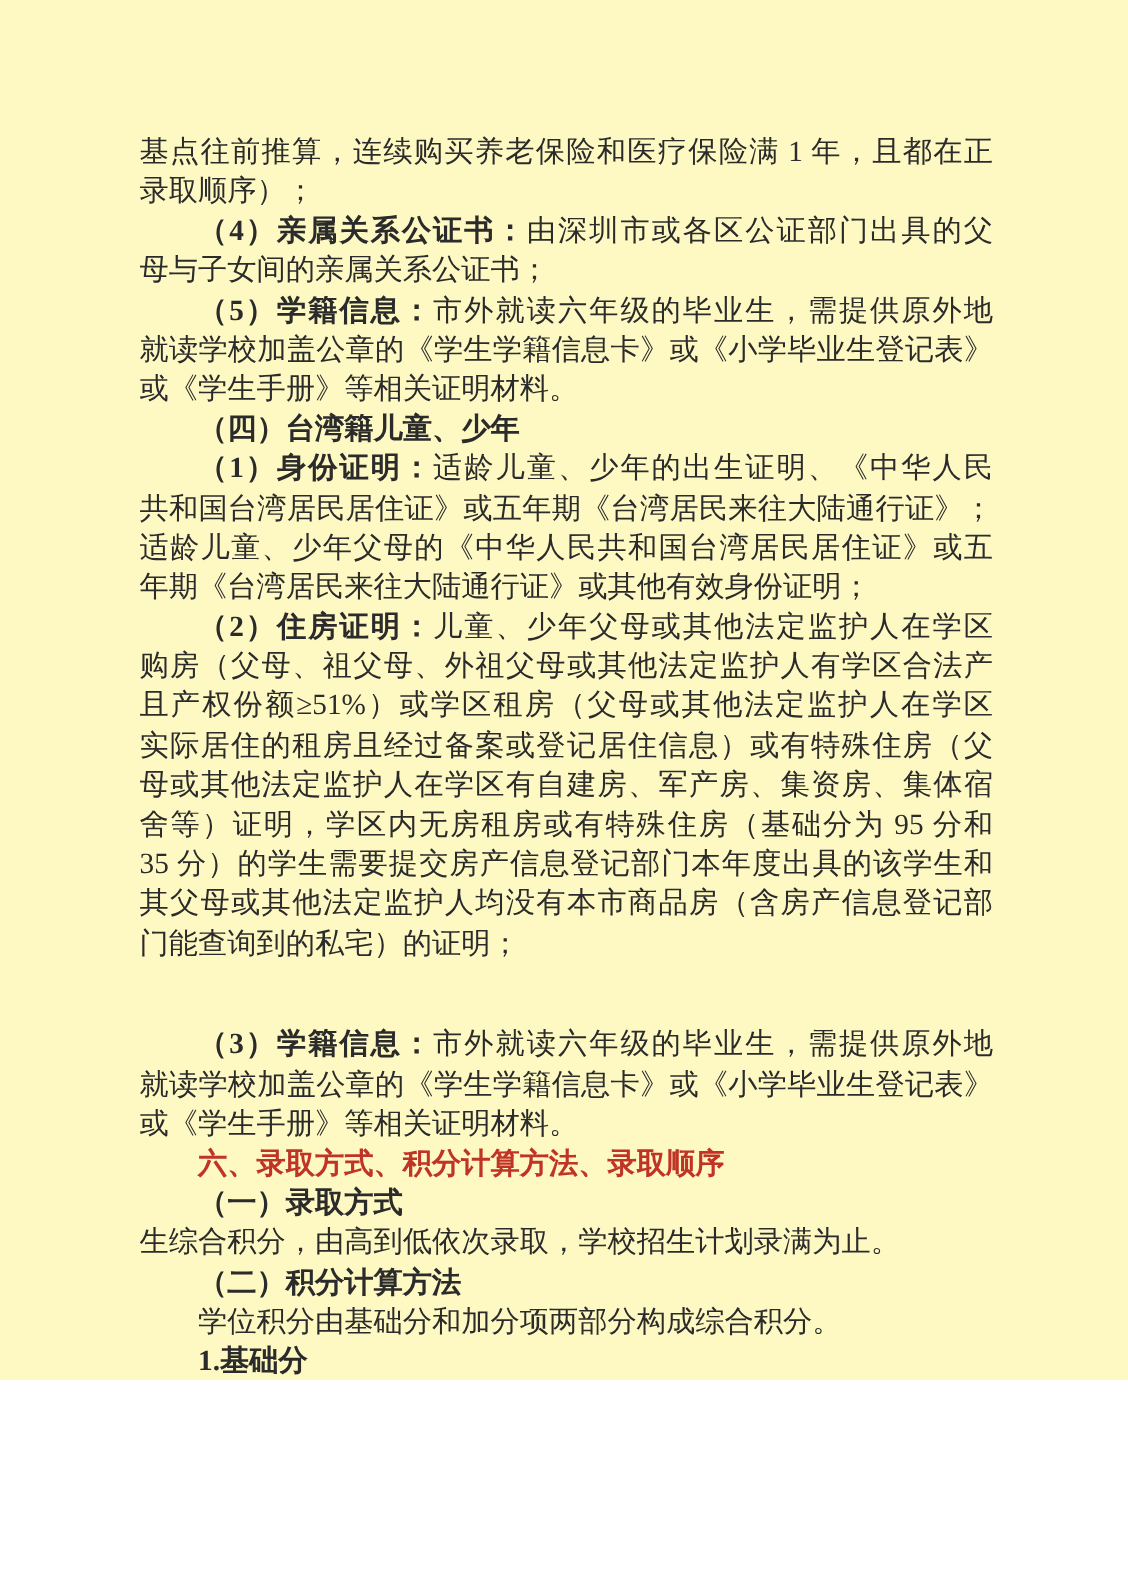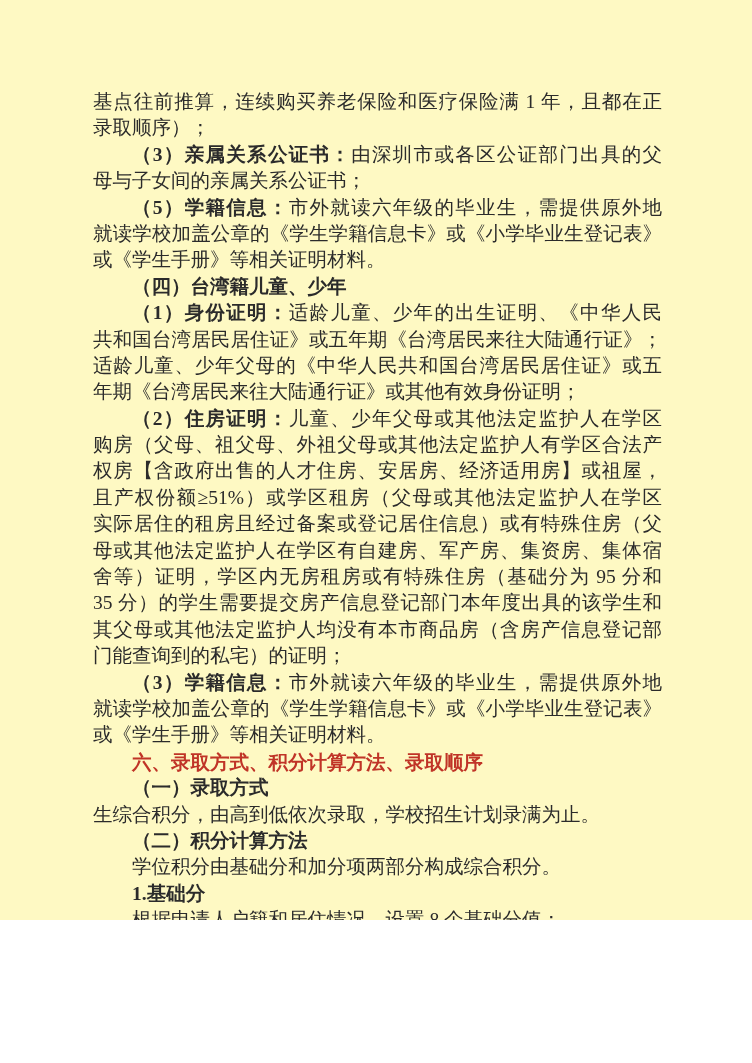--- a/index.html
+++ b/index.html
@@ -54,41 +54,40 @@
     font-family: "Liberation Serif", "DejaVu Serif", serif;
   }
 </style>
 </head>
 <body>
 
 <div class="page">
   <main class="doc-body">
       <div class="line fill"><span class="seg">基点往前推算，连续购买养老保险和医疗保险满 1 年，且都在正</span></div>
       <div class="line"><span class="seg">录取顺序）；</span></div>
-      <div class="line fill" style="padding-left: 2em;"><span class="seg bold">（3）亲属关系公证书：</span><span class="seg">由深圳市或各区公证部门出具的父</span></div>
+      <div class="line fill" style="padding-left: 2em;"><span class="seg bold">（4）亲属关系公证书：</span><span class="seg">由深圳市或各区公证部门出具的父</span></div>
       <div class="line"><span class="seg">母与子女间的亲属关系公证书；</span></div>
       <div class="line fill" style="padding-left: 2em;"><span class="seg bold">（5）学籍信息：</span><span class="seg">市外就读六年级的毕业生，需提供原外地</span></div>
       <div class="line fill"><span class="seg">就读学校加盖公章的《学生学籍信息卡》或《小学毕业生登记表》</span></div>
       <div class="line"><span class="seg">或《学生手册》等相关证明材料。</span></div>
       <div class="line" style="padding-left: 2em;"><span class="seg bold">（四）台湾籍儿童、少年</span></div>
       <div class="line fill" style="padding-left: 2em;"><span class="seg bold">（1）身份证明：</span><span class="seg">适龄儿童、少年的出生证明、《中华人民</span></div>
       <div class="line fill"><span class="seg">共和国台湾居民居住证》或五年期《台湾居民来往大陆通行证》；</span></div>
       <div class="line fill"><span class="seg">适龄儿童、少年父母的《中华人民共和国台湾居民居住证》或五</span></div>
       <div class="line"><span class="seg">年期《台湾居民来往大陆通行证》或其他有效身份证明；</span></div>
       <div class="line fill" style="padding-left: 2em;"><span class="seg bold">（2）住房证明：</span><span class="seg">儿童、少年父母或其他法定监护人在学区</span></div>
       <div class="line fill"><span class="seg">购房（父母、祖父母、外祖父母或其他法定监护人有学区合法产</span></div>
-      <div class="line fill"><span class="seg">权房【含政府出售的人才住房、安居房、经济适用房】或祖屋，</span></div>
       <div class="line fill"><span class="seg">且产权份额≥51%）或学区租房（父母或其他法定监护人在学区</span></div>
       <div class="line fill"><span class="seg">实际居住的租房且经过备案或登记居住信息）或有特殊住房（父</span></div>
       <div class="line fill"><span class="seg">母或其他法定监护人在学区有自建房、军产房、集资房、集体宿</span></div>
       <div class="line fill"><span class="seg">舍等）证明，学区内无房租房或有特殊住房（基础分为 95 分和</span></div>
       <div class="line fill"><span class="seg">35 分）的学生需要提交房产信息登记部门本年度出具的该学生和</span></div>
       <div class="line fill"><span class="seg">其父母或其他法定监护人均没有本市商品房（含房产信息登记部</span></div>
       <div class="line"><span class="seg">门能查询到的私宅）的证明；</span></div>
-      <div class="line fill" style="padding-left: 2em;"><span class="seg bold">（3）学籍信息：</span><span class="seg">市外就读六年级的毕业生，需提供原外地</span></div>
+      <div class="line fill" style="padding-left: 2em; margin-top: 41px;"><span class="seg bold">（3）学籍信息：</span><span class="seg">市外就读六年级的毕业生，需提供原外地</span></div>
       <div class="line fill"><span class="seg">就读学校加盖公章的《学生学籍信息卡》或《小学毕业生登记表》</span></div>
       <div class="line"><span class="seg">或《学生手册》等相关证明材料。</span></div>
       <div class="line" style="padding-left: 2em;"><span class="seg bold red">六、录取方式、积分计算方法、录取顺序</span></div>
       <div class="line" style="padding-left: 2em;"><span class="seg bold">（一）录取方式</span></div>
       <div class="line"><span class="seg">生综合积分，由高到低依次录取，学校招生计划录满为止。</span></div>
       <div class="line" style="padding-left: 2em;"><span class="seg bold">（二）积分计算方法</span></div>
       <div class="line" style="padding-left: 2em;"><span class="seg">学位积分由基础分和加分项两部分构成综合积分。</span></div>
       <div class="line" style="padding-left: 2em;"><span class="seg bold">1.基础分</span></div>
       <div class="line" style="padding-left: 2em;"><span class="seg">根据申请人户籍和居住情况，设置 8 个基础分值：</span></div>
     </main>

